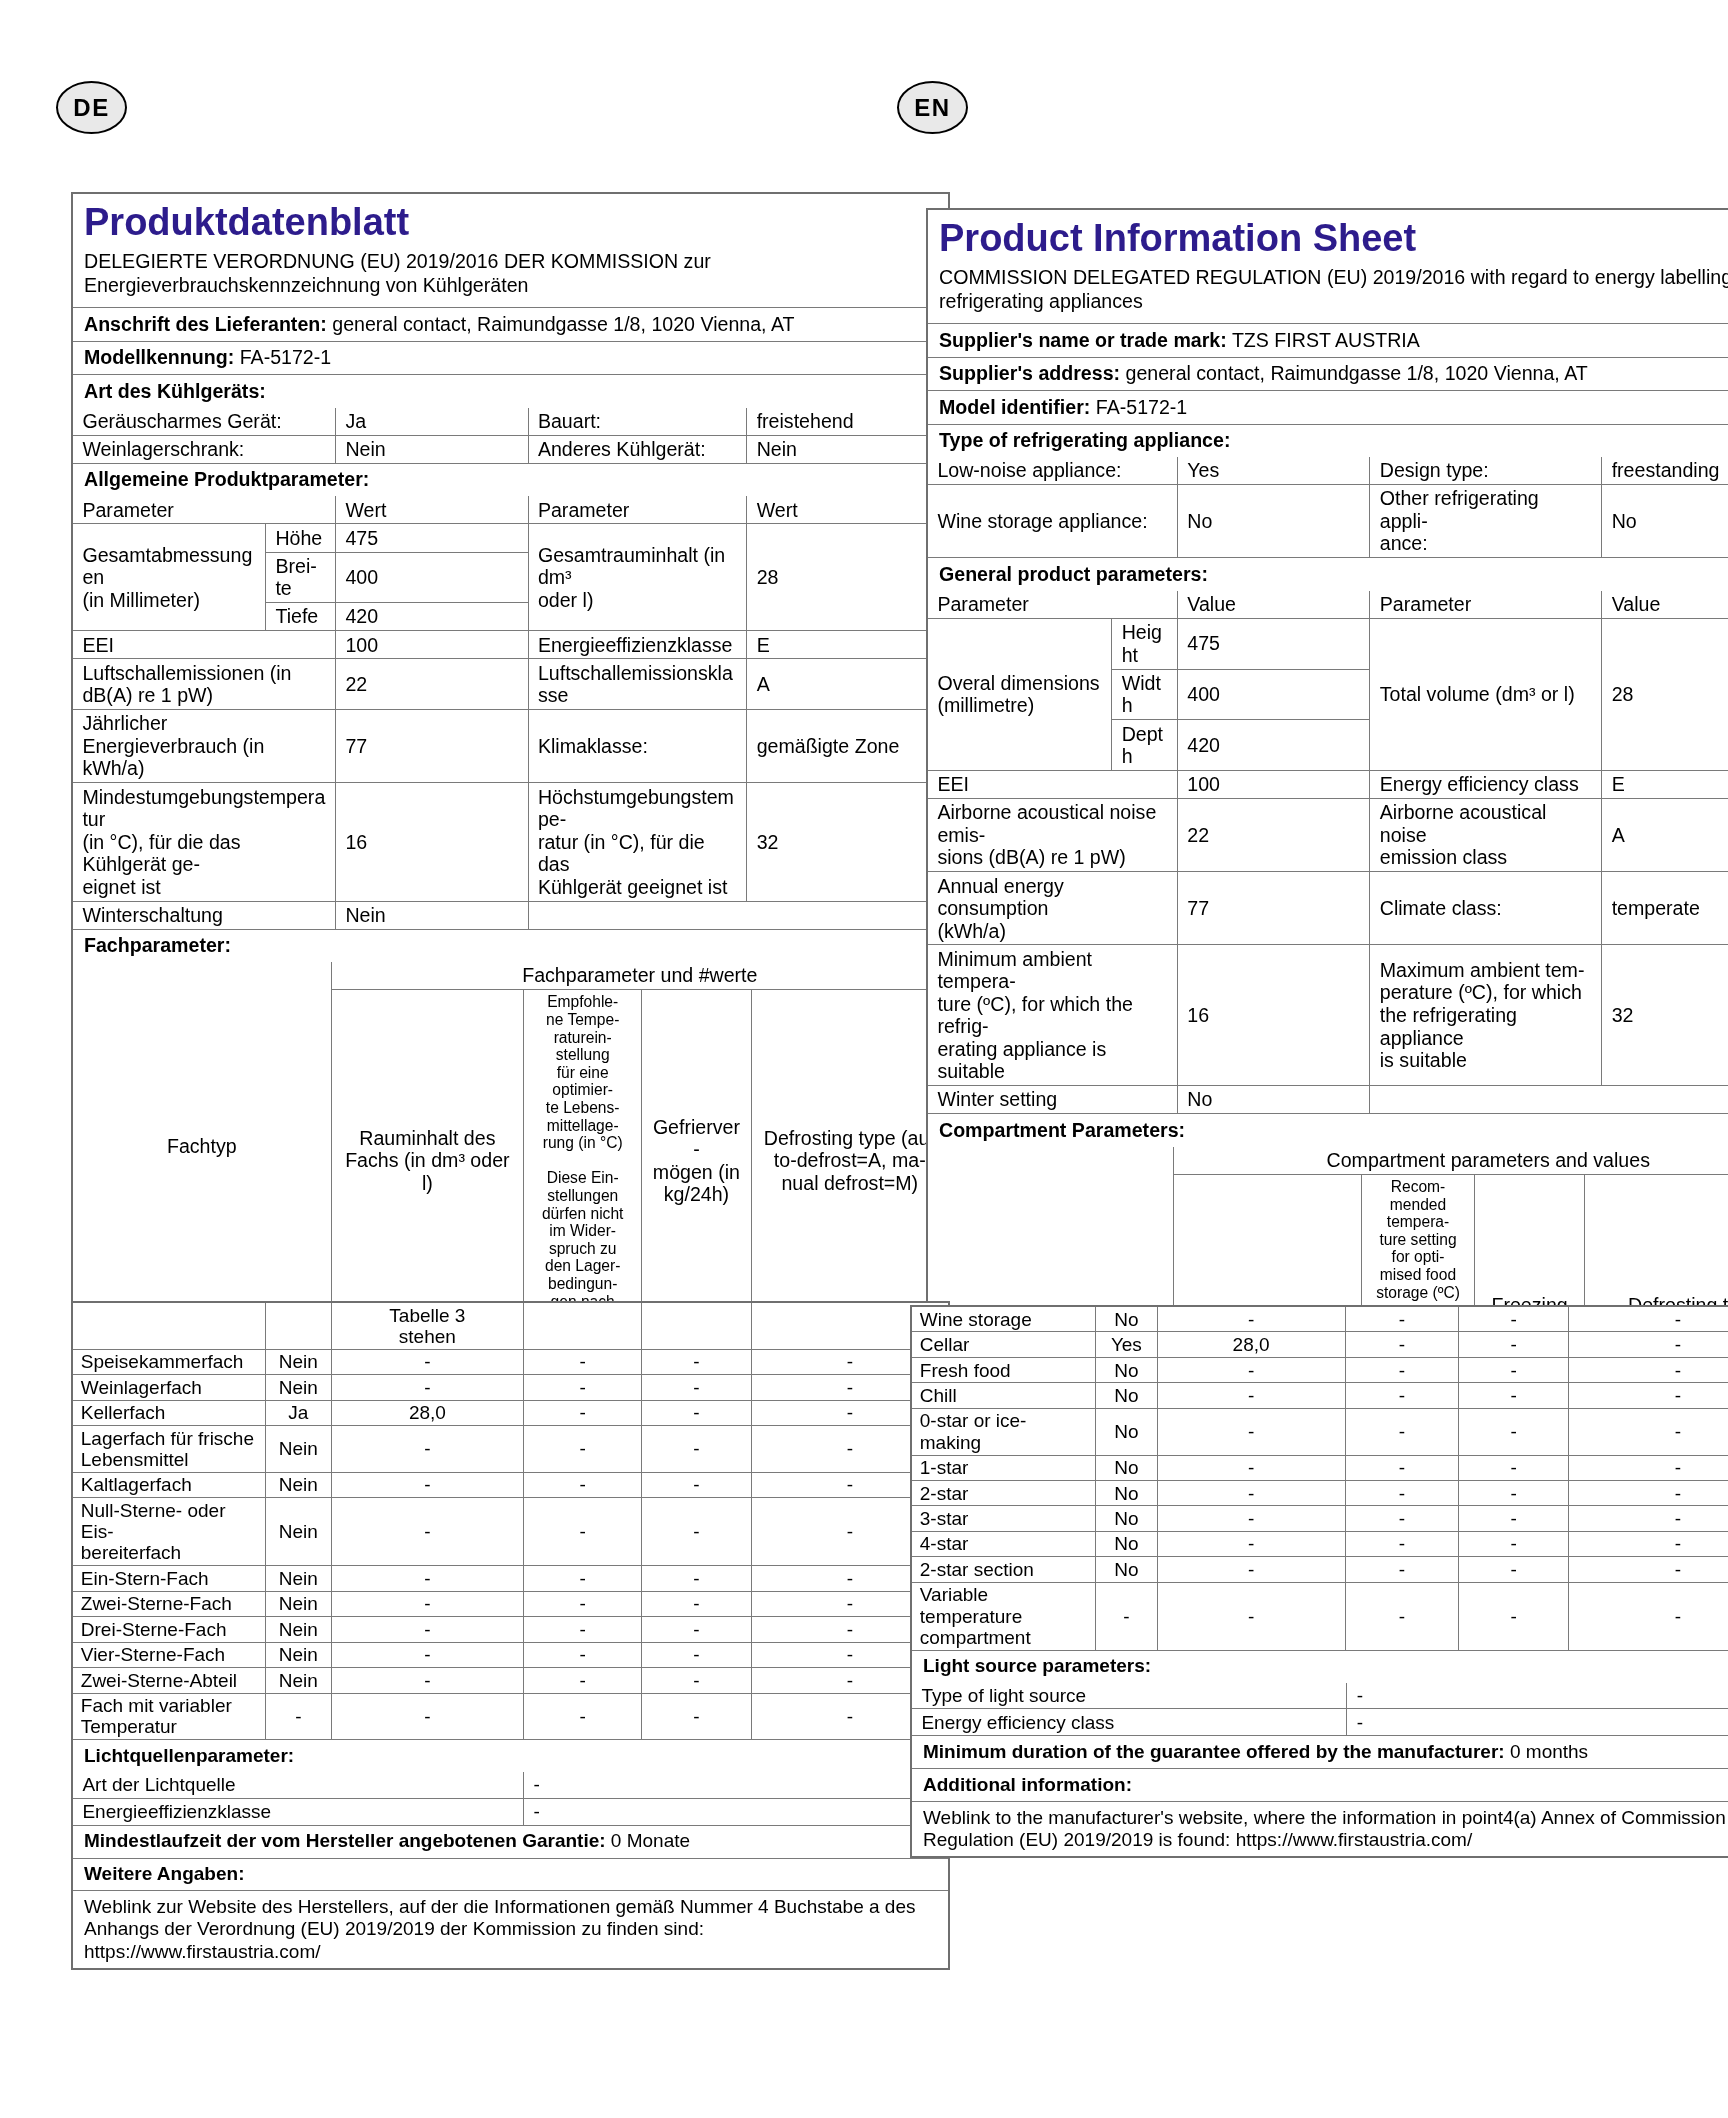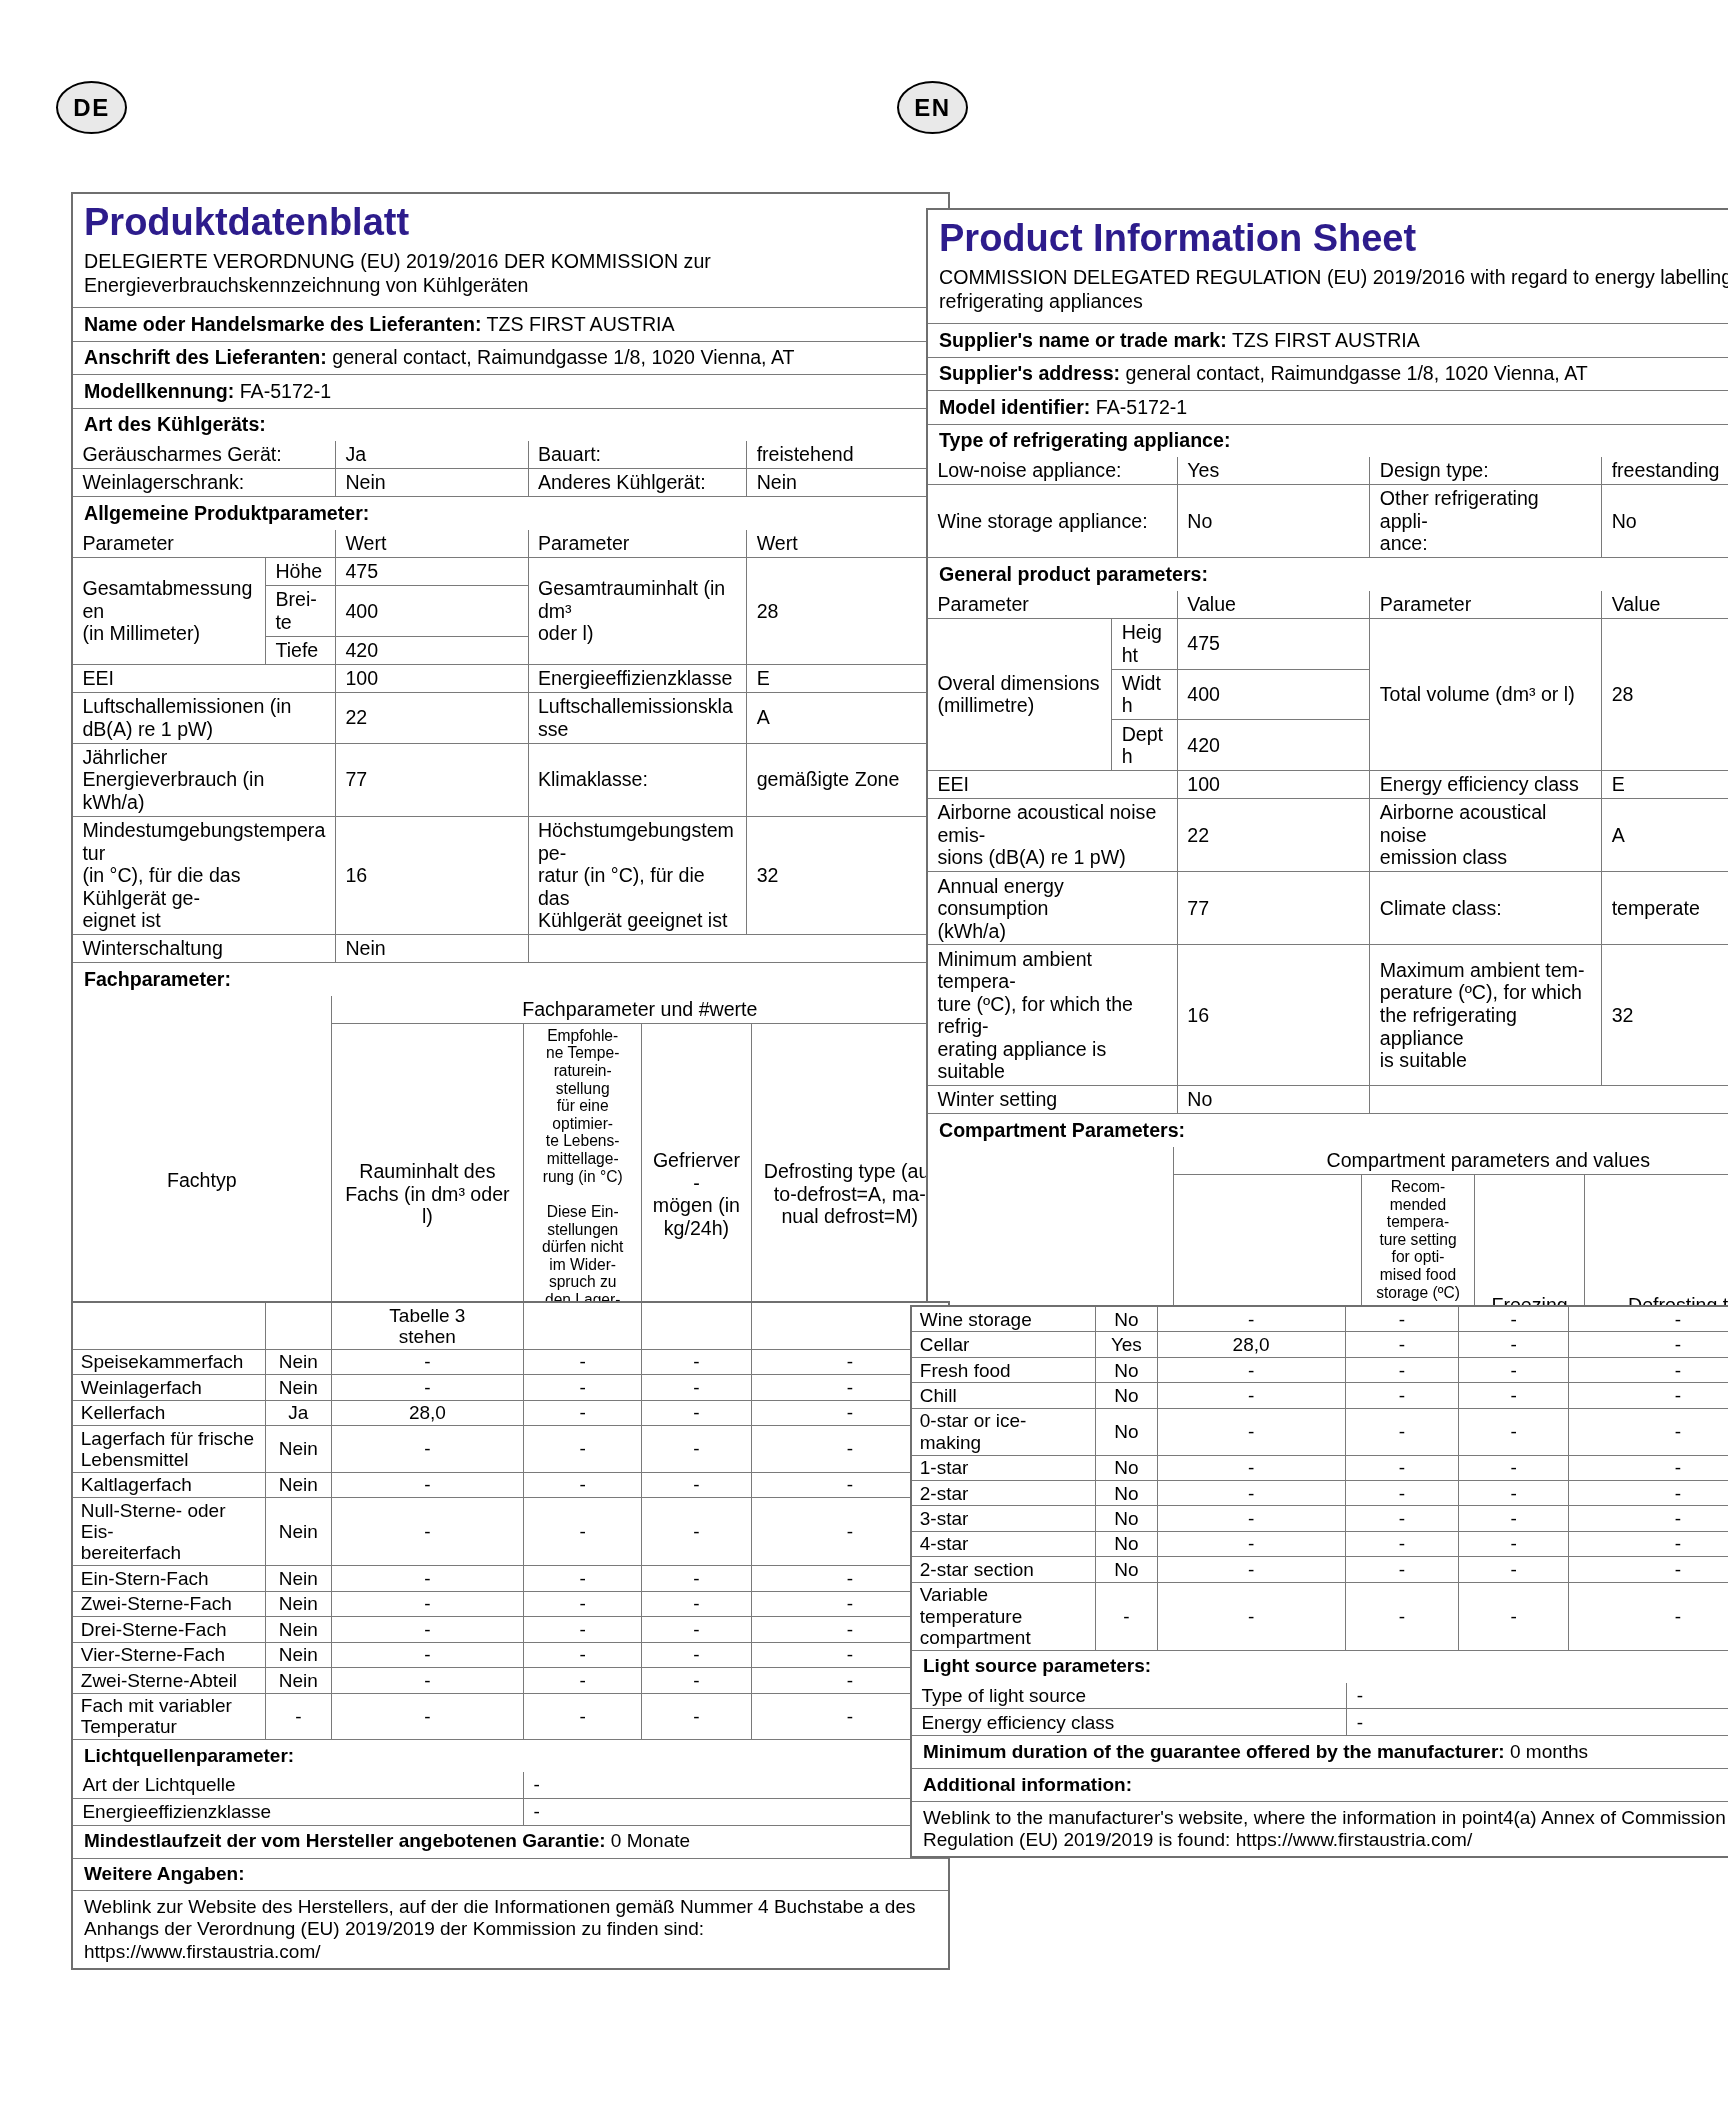--- a/index.html
+++ b/index.html
@@ -47,24 +47,20 @@
 <body>
 
 <div class="badge" id="badge-de">DE</div>
 <div class="badge" id="badge-en">EN</div>
 
 <div class="col" id="col-de">
   <div class="panel">
     <div class="titleblock">
       <div class="title">Produktdatenblatt</div>
       <div class="subtitle">DELEGIERTE VERORDNUNG (EU) 2019/2016 DER KOMMISSION zur Energieverbrauchskennzeichnung von Kühlgeräten</div>
-    </div>
-    <div class="frow">
-      <span class="b">Name oder Handelsmarke des Lieferanten:</span>
-      <span>TZS FIRST AUSTRIA</span>
     </div>
     <div class="frow">
       <span class="b">Anschrift des Lieferanten:</span>
       <span>general contact, Raimundgasse 1/8, 1020 Vienna, AT</span>
     </div>
     <div class="frow">
       <span class="b">Modellkennung:</span>
       <span>FA-5172-1</span>
     </div>
     <div class="sect">Art des Kühlgeräts:</div>

